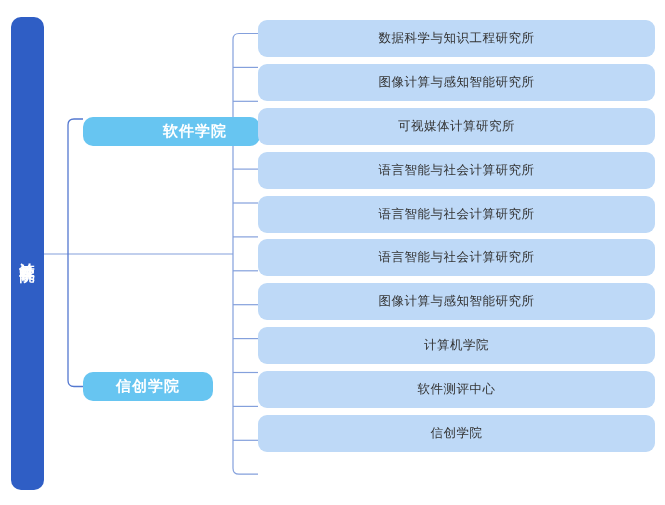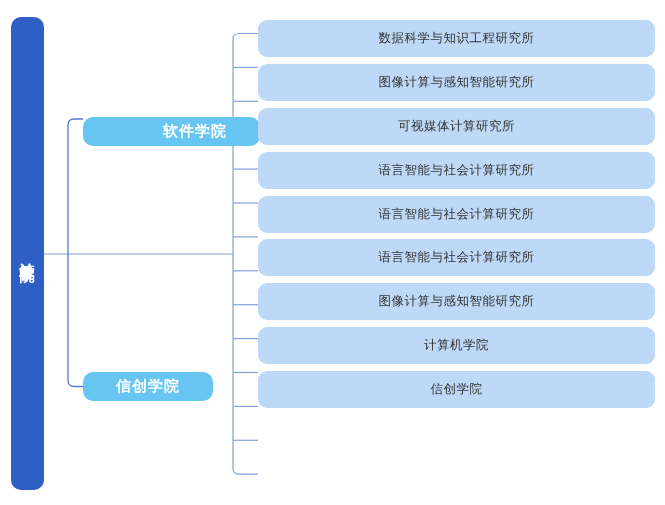--- a/index.html
+++ b/index.html
@@ -116,15 +116,16 @@
 
   <div class="leaf-col">
       <div class="leaf">数据科学与知识工程研究所</div>
       <div class="leaf">图像计算与感知智能研究所</div>
       <div class="leaf">可视媒体计算研究所</div>
       <div class="leaf">语言智能与社会计算研究所</div>
       <div class="leaf">语言智能与社会计算研究所</div>
       <div class="leaf">语言智能与社会计算研究所</div>
       <div class="leaf">图像计算与感知智能研究所</div>
       <div class="leaf">计算机学院</div>
+      <div class="leaf">软件测评中心</div>
       <div class="leaf">信创学院</div>
     </div>
 </div>
 
 </body></html>

